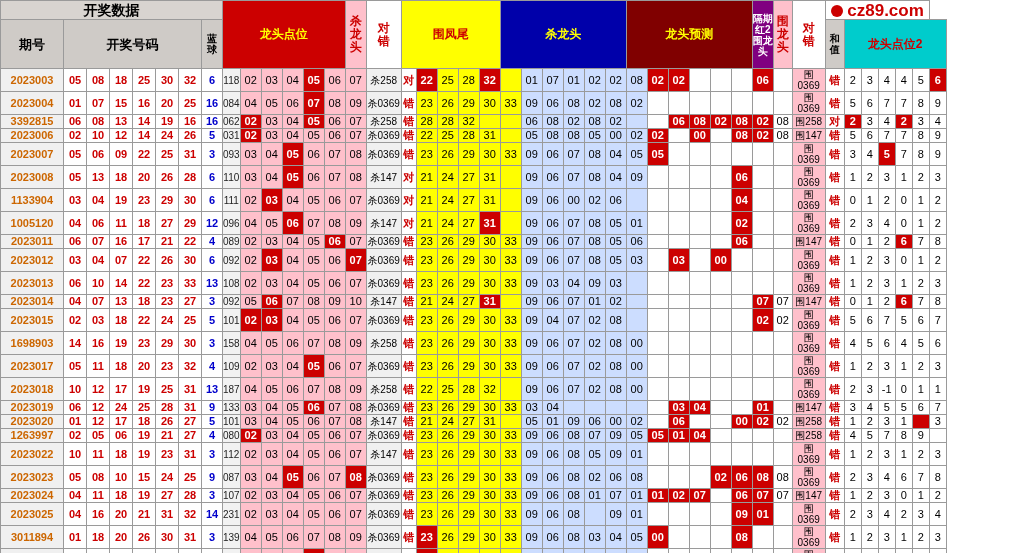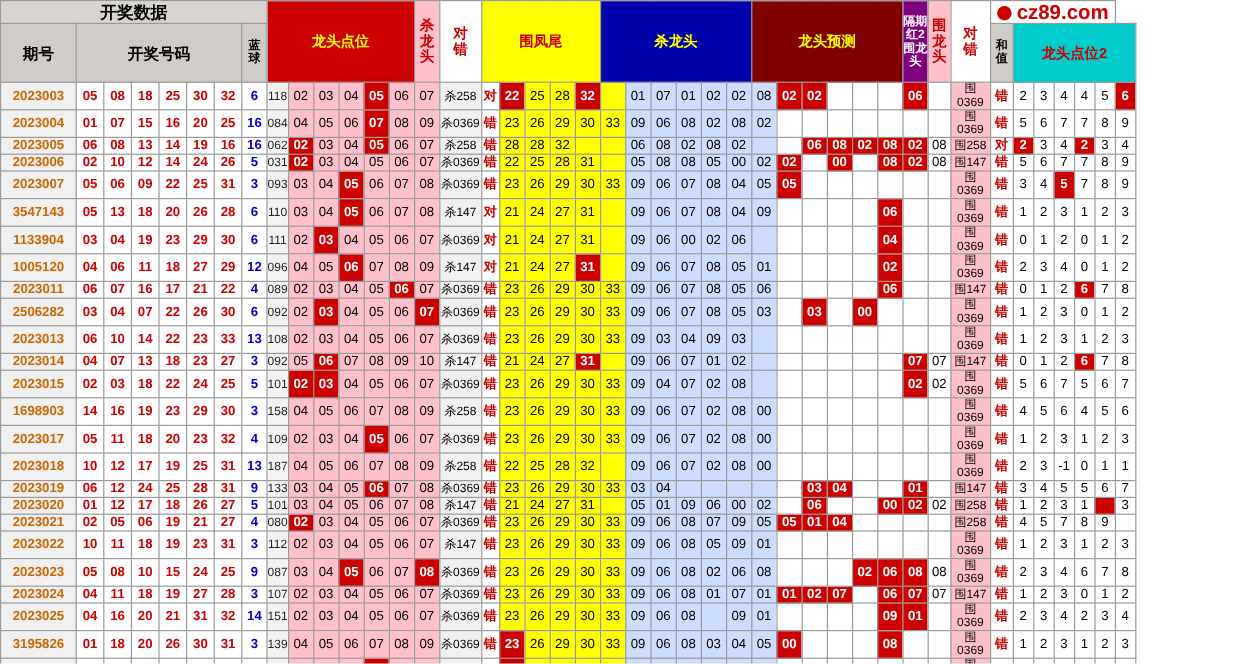--- a/index.html
+++ b/index.html
@@ -147,21 +147,21 @@
           <td class="sec-gl tiny" style="width:32px">围0369</td>
           <td class="cuo" style="width:14px">错</td>
           <td class="sec-ld2 " style="width:16px">5</td>
           <td class="sec-ld2 " style="width:16px">6</td>
           <td class="sec-ld2 " style="width:16px">7</td>
           <td class="sec-ld2 " style="width:16px">7</td>
           <td class="sec-ld2 " style="width:16px">8</td>
           <td class="sec-ld2 " style="width:16px">9</td>
         </tr>
         <tr>
-          <td class="issue">2023005</td>
+          <td class="issue">3392815</td>
           <td class="redball" style="width:22px">06</td>
           <td class="redball" style="width:22px">08</td>
           <td class="redball" style="width:22px">13</td>
           <td class="redball" style="width:22px">14</td>
           <td class="redball" style="width:22px">19</td>
           <td class="redball" style="width:22px">16</td>
           <td class="blueball">16</td>
           <td class="sumv tiny">062</td>
           <td class="sec-lt mark" style="width:20px">02</td>
           <td class="sec-lt " style="width:20px">03</td>
@@ -282,21 +282,21 @@
           <td class="sec-gl tiny" style="width:32px">围0369</td>
           <td class="cuo" style="width:14px">错</td>
           <td class="sec-ld2 " style="width:16px">3</td>
           <td class="sec-ld2 " style="width:16px">4</td>
           <td class="sec-ld2 mark" style="width:16px">5</td>
           <td class="sec-ld2 " style="width:16px">7</td>
           <td class="sec-ld2 " style="width:16px">8</td>
           <td class="sec-ld2 " style="width:16px">9</td>
         </tr>
         <tr>
-          <td class="issue">3547143</td>
+          <td class="issue">2023008</td>
           <td class="redball" style="width:22px">05</td>
           <td class="redball" style="width:22px">13</td>
           <td class="redball" style="width:22px">18</td>
           <td class="redball" style="width:22px">20</td>
           <td class="redball" style="width:22px">26</td>
           <td class="redball" style="width:22px">28</td>
           <td class="blueball">6</td>
           <td class="sumv tiny">110</td>
           <td class="sec-lt " style="width:20px">03</td>
           <td class="sec-lt " style="width:20px">04</td>
@@ -462,21 +462,21 @@
           <td class="sec-gl tiny" style="width:32px">围147</td>
           <td class="cuo" style="width:14px">错</td>
           <td class="sec-ld2 " style="width:16px">0</td>
           <td class="sec-ld2 " style="width:16px">1</td>
           <td class="sec-ld2 " style="width:16px">2</td>
           <td class="sec-ld2 mark" style="width:16px">6</td>
           <td class="sec-ld2 " style="width:16px">7</td>
           <td class="sec-ld2 " style="width:16px">8</td>
         </tr>
         <tr>
-          <td class="issue">2506282</td>
+          <td class="issue">2023012</td>
           <td class="redball" style="width:22px">03</td>
           <td class="redball" style="width:22px">04</td>
           <td class="redball" style="width:22px">07</td>
           <td class="redball" style="width:22px">22</td>
           <td class="redball" style="width:22px">26</td>
           <td class="redball" style="width:22px">30</td>
           <td class="blueball">6</td>
           <td class="sumv tiny">092</td>
           <td class="sec-lt " style="width:20px">02</td>
           <td class="sec-lt mark" style="width:20px">03</td>
@@ -867,21 +867,21 @@
           <td class="sec-gl tiny" style="width:32px">围258</td>
           <td class="cuo" style="width:14px">错</td>
           <td class="sec-ld2 " style="width:16px">1</td>
           <td class="sec-ld2 " style="width:16px">2</td>
           <td class="sec-ld2 " style="width:16px">3</td>
           <td class="sec-ld2 " style="width:16px">1</td>
           <td class="sec-ld2 mark" style="width:16px"></td>
           <td class="sec-ld2 " style="width:16px">3</td>
         </tr>
         <tr>
-          <td class="issue">2023021</td>
+          <td class="issue">1263997</td>
           <td class="redball" style="width:22px">02</td>
           <td class="redball" style="width:22px">05</td>
           <td class="redball" style="width:22px">06</td>
           <td class="redball" style="width:22px">19</td>
           <td class="redball" style="width:22px">21</td>
           <td class="redball" style="width:22px">27</td>
           <td class="blueball">4</td>
           <td class="sumv tiny">080</td>
           <td class="sec-lt mark" style="width:20px">02</td>
           <td class="sec-lt " style="width:20px">03</td>
@@ -1055,21 +1055,21 @@
         </tr>
         <tr>
           <td class="issue">2023025</td>
           <td class="redball" style="width:22px">04</td>
           <td class="redball" style="width:22px">16</td>
           <td class="redball" style="width:22px">20</td>
           <td class="redball" style="width:22px">21</td>
           <td class="redball" style="width:22px">31</td>
           <td class="redball" style="width:22px">32</td>
           <td class="blueball">14</td>
-          <td class="sumv tiny">151</td>
+          <td class="sumv tiny">231</td>
           <td class="sec-lt " style="width:20px">02</td>
           <td class="sec-lt " style="width:20px">03</td>
           <td class="sec-lt " style="width:20px">04</td>
           <td class="sec-lt " style="width:20px">05</td>
           <td class="sec-lt " style="width:20px">06</td>
           <td class="sec-lt " style="width:20px">07</td>
           <td class="sec-kill tiny" style="width:34px">杀0369</td>
           <td class="cuo" style="width:14px">错</td>
           <td class="sec-wfw " style="width:20px">23</td>
           <td class="sec-wfw " style="width:20px">26</td>
@@ -1092,21 +1092,21 @@
           <td class="sec-gl tiny" style="width:32px">围0369</td>
           <td class="cuo" style="width:14px">错</td>
           <td class="sec-ld2 " style="width:16px">2</td>
           <td class="sec-ld2 " style="width:16px">3</td>
           <td class="sec-ld2 " style="width:16px">4</td>
           <td class="sec-ld2 " style="width:16px">2</td>
           <td class="sec-ld2 " style="width:16px">3</td>
           <td class="sec-ld2 " style="width:16px">4</td>
         </tr>
         <tr>
-          <td class="issue">3195826</td>
+          <td class="issue">3011894</td>
           <td class="redball" style="width:22px">01</td>
           <td class="redball" style="width:22px">18</td>
           <td class="redball" style="width:22px">20</td>
           <td class="redball" style="width:22px">26</td>
           <td class="redball" style="width:22px">30</td>
           <td class="redball" style="width:22px">31</td>
           <td class="blueball">3</td>
           <td class="sumv tiny">139</td>
           <td class="sec-lt " style="width:20px">04</td>
           <td class="sec-lt " style="width:20px">05</td>

